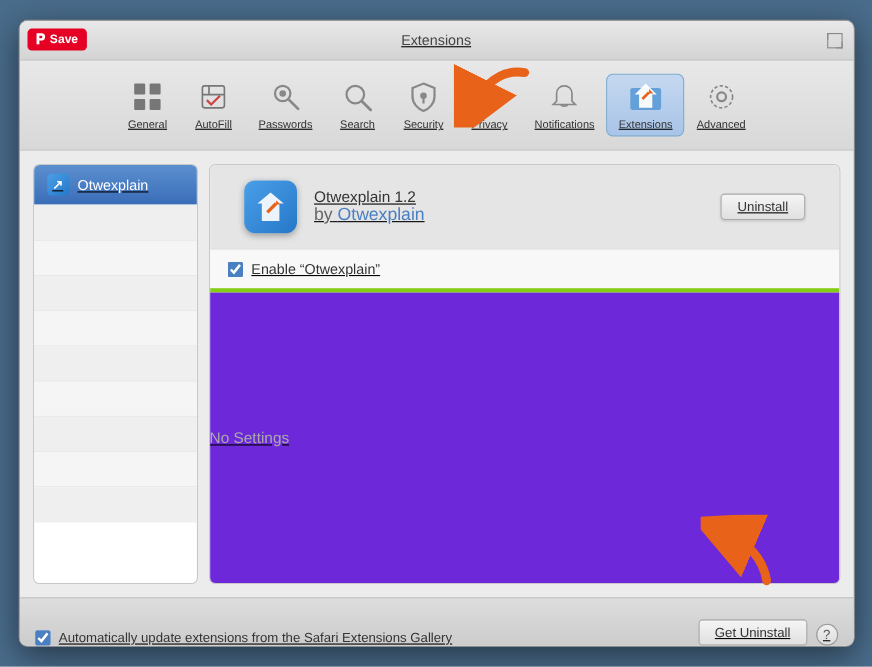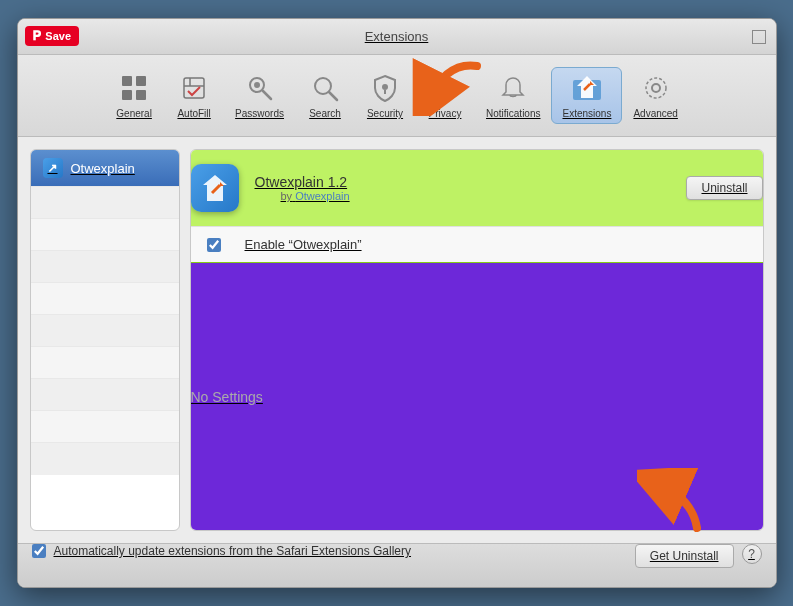--- a/index.html
+++ b/index.html
@@ -179,23 +179,23 @@
       flex-direction: column;
       border: 1px solid #c8c8c8;
       border-radius: 6px;
       background: #fff;
       overflow: hidden;
     }
 
     .extension-header {
       display: flex;
       align-items: center;
-      padding: 14px 0;
+      padding: 14px 31px;
       border-bottom: 1px solid #e0e0e0;
-      background: #bef264;
+      background: #e5e5e5;
       gap: 16px;
     }
 
     .ext-large-icon {
       width: 48px;
       height: 48px;
       background: linear-gradient(135deg, #4a9fe8, #2678c8);
       border-radius: 10px;
       display: flex;
       align-items: center;
@@ -210,23 +210,22 @@
 
     .ext-title-area {
       flex: 1;
     }
     .ext-title {
       font-size: 14px;
       font-weight: 500;
       color: #333;
     }
     .ext-author {
-      font-size: 11px;
+      font-size: 16px;
       color: #666;
-      margin-left: 26px;
     }
     .ext-author a {
       color: #4a7fc1;
       text-decoration: none;
     }
 
     .uninstall-btn {
       padding: 4px 14px;
       background: linear-gradient(to bottom, #f5f5f5, #e0e0e0);
       border: 1px solid #aaa;
@@ -234,23 +233,23 @@
       font-size: 12px;
       color: #333;
       cursor: pointer;
       box-shadow: 0 1px 2px rgba(0,0,0,0.1);
     }
 
     .enable-row {
       display: flex;
       align-items: center;
       padding: 10px 16px;
-      border-bottom: 1px solid #84cc16;
+      border-bottom: 4px solid #84cc16;
       background: #f8f8f8;
-      gap: 24px;
+      gap: 8px;
     }
     .enable-checkbox {
       width: 14px;
       height: 14px;
       accent-color: #4a7fc1;
     }
     .enable-label {
       font-size: 13px;
       color: #333;
     }
@@ -265,21 +264,21 @@
       font-size: 14px;
       color: #aaa;
     }
 
     
     .bottom-bar {
       height: 44px;
       background: linear-gradient(to bottom, #ddd, #ccc);
       border-top: 1px solid #bbb;
       display: flex;
-      align-items: flex-start;
+      align-items: flex-end;
       padding: 0 14px;
       gap: 8px;
     }
     .auto-update-checkbox {
       width: 14px;
       height: 14px;
       accent-color: #4a7fc1;
     }
     .auto-update-label {
       font-size: 12px;

